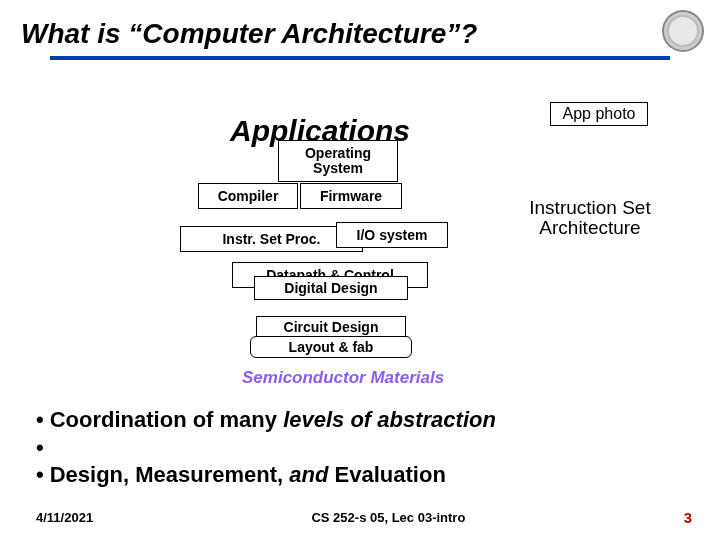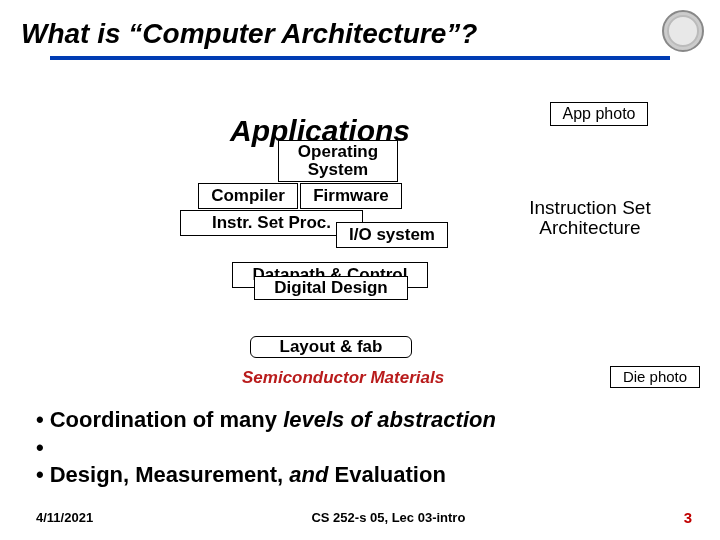--- a/index.html
+++ b/index.html
@@ -32,40 +32,40 @@
     position: absolute; top: 8px; left: 230px;
     font-size: 30px; font-weight: bold; font-style: italic; margin-top: 16px;
   }
   .app-photo {
     position: absolute; top: 12px; left: 550px;
     width: 98px; height: 24px; border: 1.5px solid #000;
     background: #fff; font-size: 16px; text-align: center; line-height: 22px;
   }
   .layerbox {
     position: absolute; border: 1.5px solid #000; background: #fff;
-    font-size: 17px; font-weight: bold; text-align: center;
+    font-size: 14px; font-weight: bold; text-align: center;
     display: flex; align-items: center; justify-content: center;
     line-height: 1.05;
   }
   .os      { top: 50px;  left: 278px; width: 120px; height: 42px; }
   .compiler{ top: 93px;  left: 198px; width: 100px; height: 26px; }
   .firmware{ top: 93px;  left: 300px; width: 102px; height: 26px; }
-  .isp     { top: 120px; left: 180px; width: 183px; height: 26px; }
+  .isp     { top: 136px; left: 180px; width: 183px; height: 26px; }
   .io      { top: 132px; left: 336px; width: 112px; height: 26px; }
   .dpc     { top: 172px; left: 232px; width: 196px; height: 26px; }
   .dd      { top: 186px; left: 254px; width: 154px; height: 24px; }
   .cd      { top: 226px; left: 256px; width: 150px; height: 22px; }
   .lf      { top: 246px; left: 250px; width: 162px; height: 22px; border-radius: 6px; }
   .isa-label {
     position: absolute; top: 108px; left: 510px; width: 160px;
     font-size: 19px; font-weight: normal; text-align: center; line-height: 1.05;
   }
   .semi {
     position: absolute; top: 278px; left: 242px;
-    font-size: 17px; font-weight: bold; font-style: italic; color: #b91c1c;
+    font-size: 17px; font-weight: bold; font-style: italic; color: #8b5cf6;
   }
   .die-photo {
     position: absolute; top: 276px; left: 610px;
     width: 90px; height: 22px; border: 1.5px solid #000; background: #fff;
     font-size: 15px; text-align: center; line-height: 20px;
   }
   .bullets {
     position: absolute; top: 406px; left: 36px;
     font-size: 22px; font-weight: bold;
   }
@@ -95,26 +95,26 @@
   <div class="apps">Applications</div>
   <div class="app-photo">App photo</div>
 
   <div class="layerbox os">Operating System</div>
   <div class="layerbox compiler">Compiler</div>
   <div class="layerbox firmware">Firmware</div>
   <div class="layerbox isp">Instr. Set Proc.</div>
   <div class="layerbox io">I/O system</div>
   <div class="layerbox dpc">Datapath &amp; Control</div>
   <div class="layerbox dd">Digital Design</div>
+  <div class="layerbox cd">Circuit Design</div>
   <div class="layerbox lf">Layout &amp; fab</div>
 
   <div class="isa-label">Instruction Set Architecture</div>
 
   <div class="semi">Semiconductor Materials</div>
-  <div class="die-photo">Die photo</div>
 </div>
 
 <div class="bullets">
   <div class="row">
     <span>•</span>
     <span><span>Coordination of many </span><span class="it">levels of abstraction</span></span>
   </div>
   <div class="row">
     <span>•</span>
   </div>

